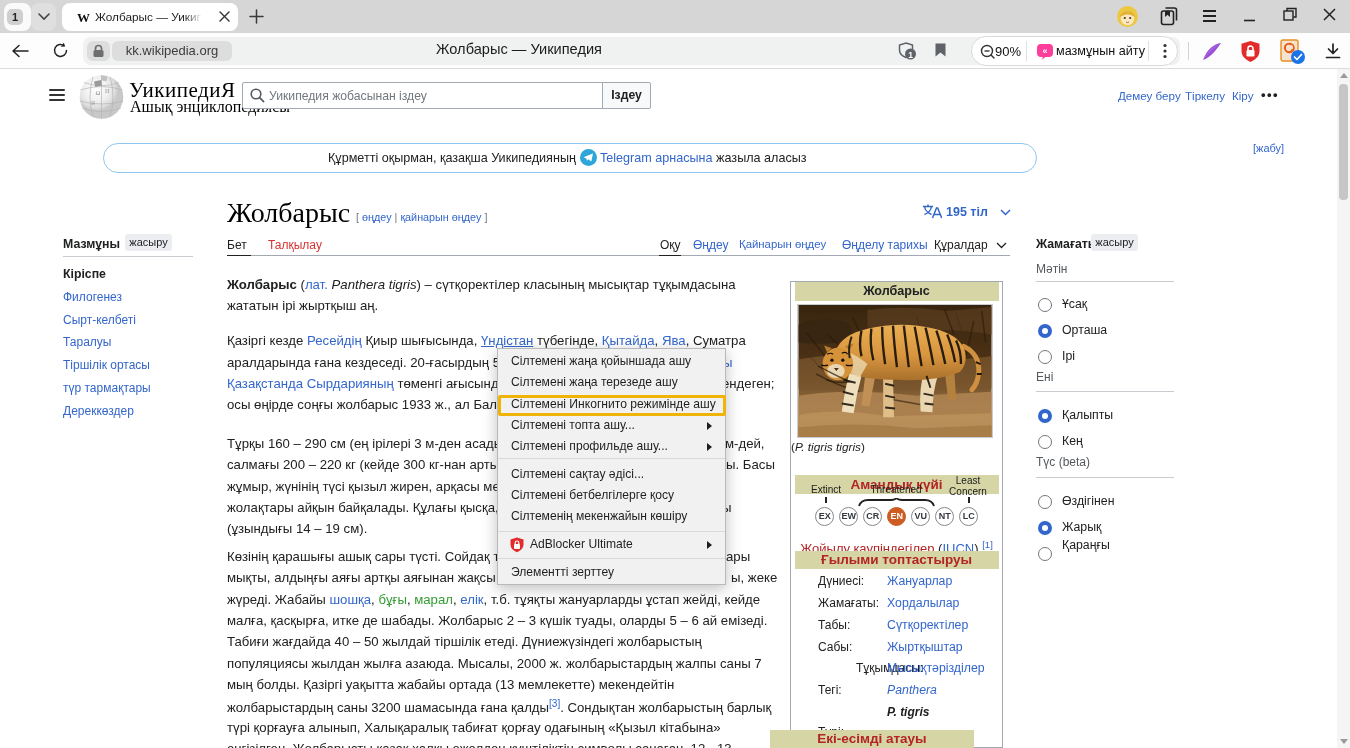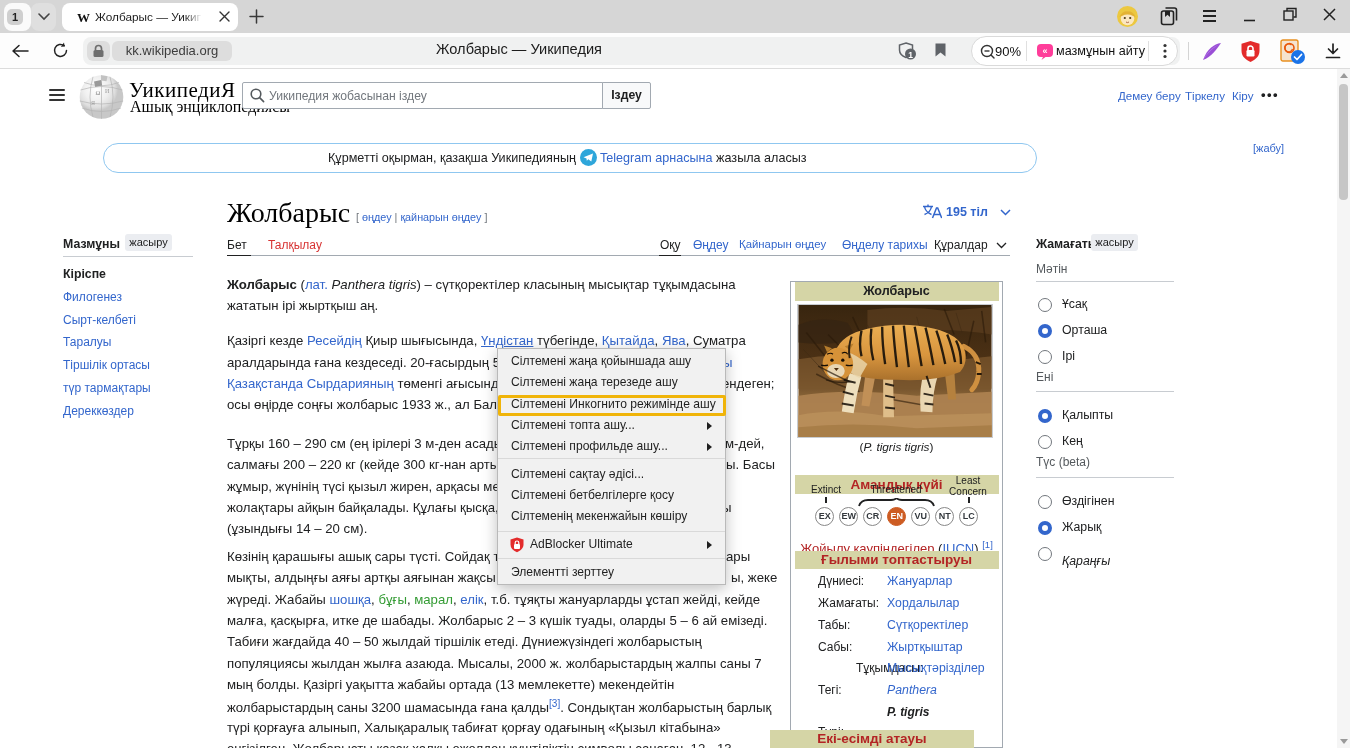--- a/index.html
+++ b/index.html
@@ -295,21 +295,21 @@
 <div class="abs nw" style="left:722px;top:375.9px;">ендеген;</div>
 <div class="abs nw" style="left:227px;top:397.2px;">осы өңірде соңғы жолбарыс 1933 ж., ал Балқаш маңында 1940 ж. атылған.</div>
 
 <div class="abs nw" style="left:227px;top:435.9px;">Тұрқы 160 – 290 см (ең ірілері 3 м-ден асады), құйрығы 1</div>
 <div class="abs nw" style="left:725px;top:435.9px;">м-дей,</div>
 <div class="abs nw" style="left:227px;top:457.2px;">салмағы 200 – 220 кг (кейде 300 кг-нан артық) болады. Мойны қысқа</div>
 <div class="abs nw" style="left:726px;top:457.2px;">ы. Басы</div>
 <div class="abs nw" style="left:227px;top:478.5px;">жұмыр, жүнінің түсі қызыл жирен, арқасы мен бүйірінде көлденең қара</div>
 <div class="abs nw" style="left:227px;top:499.8px;">жолақтары айқын байқалады. Құлағы қысқа, әрі жұмыр. Мұрты ұзын әрі</div>
 <div class="abs nw" style="left:722px;top:499.8px;">ы</div>
-<div class="abs nw" style="left:227px;top:521.1px;">(ұзындығы 14 – 20 см).</div>
+<div class="abs nw" style="left:227px;top:521.1px;">(ұзындығы 14 – 19 см).</div>
 
 <div class="abs nw" style="left:227px;top:549.1px;">Көзінің қарашығы ашық сары түсті. Сойдақ тістері үлкен, бұлшық етте</div>
 <div class="abs nw" style="left:726px;top:549.1px;">ары</div>
 <div class="abs nw" style="left:227px;top:570.4px;">мықты, алдыңғы аяғы артқы аяғынан жақсы жетілген. Жалғыз тіршілік</div>
 <div class="abs nw" style="left:723px;top:570.4px;margin-left:8px;">ы, жеке</div>
 <div class="abs nw" style="left:227px;top:591.7px;">жүреді. Жабайы <a href="#">шошқа</a>, <a href="#" style="color:#339b33;">бұғы</a>, <a href="#" style="color:#339b33;">марал</a>, <a href="#">елік</a>, т.б. тұяқты жануарларды ұстап жейді, кейде</div>
 <div class="abs nw" style="left:227px;top:613px;">малға, қасқырға, итке де шабады. Жолбарыс 2 – 3 күшік туады, оларды 5 – 6 ай емізеді.</div>
 <div class="abs nw" style="left:227px;top:634.3px;">Табиғи жағдайда 40 – 50 жылдай тіршілік етеді. Дүниежүзіндегі жолбарыстың</div>
 <div class="abs nw" style="left:227px;top:655.6px;">популяциясы жылдан жылға азаюда. Мысалы, 2000 ж. жолбарыстардың жалпы саны 7</div>
 <div class="abs nw" style="left:227px;top:676.9px;">мың болды. Қазіргі уақытта жабайы ортада (13 мемлекетте) мекендейтін</div>
@@ -388,21 +388,21 @@
     <path d="M151 30 q5 12 8 28"></path>
     <path d="M160 36 q5 10 5 24"></path>
   </g>
   <g stroke="#19120a" stroke-width="2" fill="none" opacity="0.88">
     <path d="M54 32 q-4 10 -2 22"></path>
     <path d="M130 72 l4 12 M127 90 l10 2 M128 100 l9 1"></path>
     <path d="M46 76 l12 3 M45 88 l11 3 M44 100 l12 2"></path>
     <path d="M88 80 l9 2 M88 92 l10 2 M88 104 l10 1"></path>
   </g>
 </svg>
-<div class="abs nw" style="left:791px;top:440px;width:211px;text-align:center;font-size:11.8px;color:#202122;">(<i>P. tigris tigris</i>)</div>
+<div class="abs nw" style="left:791px;top:440px;width:211px;font-size:11.8px;color:#202122;">(<i>P. tigris tigris</i>)</div>
 <div class="abs oliveband redband" style="left:794.5px;top:453px;width:204px;height:19px;line-height:19px;margin-top:22px;">Амандық күйі</div>
 <div class="abs nw" style="left:796px;top:484px;width:60px;text-align:center;font-size:10px;color:#202122;">Extinct</div>
 <div class="abs nw" style="left:846px;top:484px;width:100px;text-align:center;font-size:10px;color:#202122;">Threatened</div>
 <div class="abs nw" style="left:938px;top:475px;width:60px;text-align:center;font-size:10px;color:#202122;">Least<br>Concern</div>
 <div class="abs" style="left:825px;top:497px;width:1.5px;height:6px;background:#202122;"></div>
 <div class="abs" style="left:968px;top:497px;width:1.5px;height:6px;background:#202122;"></div>
 <svg class="abs" style="left:858px;top:498px" width="77" height="9">
     <path d="M1 8 Q3 2 10 2 L33 2 Q37 2 38.5 0 Q40 2 44 2 L67 2 Q74 2 76 8" stroke="#202122" stroke-width="1.8" fill="none"></path>
   </svg>
 <div class="abs" id="statuscircles">
@@ -448,21 +448,21 @@
 <div class="abs rlabel" style="left:1062px;top:407.5px;">Қалыпты</div>
 <div class="abs radio" style="left:1038px;top:435px;"></div>
 <div class="abs rlabel" style="left:1062px;top:433.5px;">Кең</div>
 <div class="abs graylabel" style="left:1036px;top:455px;">Түс (beta)</div>
 <div class="abs divline" style="left:1036px;top:477px;width:138px;"></div>
 <div class="abs radio" style="left:1038px;top:495px;"></div>
 <div class="abs rlabel" style="left:1062px;top:493.5px;">Өздігінен</div>
 <div class="abs radio on" style="left:1038px;top:521px;"></div>
 <div class="abs rlabel" style="left:1062px;top:519.5px;">Жарық</div>
 <div class="abs radio" style="left:1038px;top:547px;"></div>
-<div class="abs rlabel" style="left:1062px;top:554px;font-style:italic;">Қараңғы</div>
+<div class="abs rlabel" style="left:1062px;top:538px;">Қараңғы</div>
 
 <div class="abs" id="ctxmenu"></div>
 <div class="abs mi nw" style="top:354px;">Сілтемені жаңа қойыншада ашу</div>
 <div class="abs mi nw" style="top:375px;">Сілтемені жаңа терезеде ашу</div>
 <div class="abs mi nw" style="top:396.5px;">Сілтемені Инкогнито режимінде ашу</div>
 <div class="abs mi nw" style="top:417.6px;">Сілтемені топта ашу...</div>
 <div class="abs mi nw" style="top:438.6px;">Сілтемені профильде ашу...</div>
 <div class="abs sep" style="top:457.5px;"></div>
 <div class="abs mi nw" style="top:466.7px;">Сілтемені сақтау әдісі...</div>
 <div class="abs mi nw" style="top:487.8px;">Сілтемені бетбелгілерге қосу</div>

